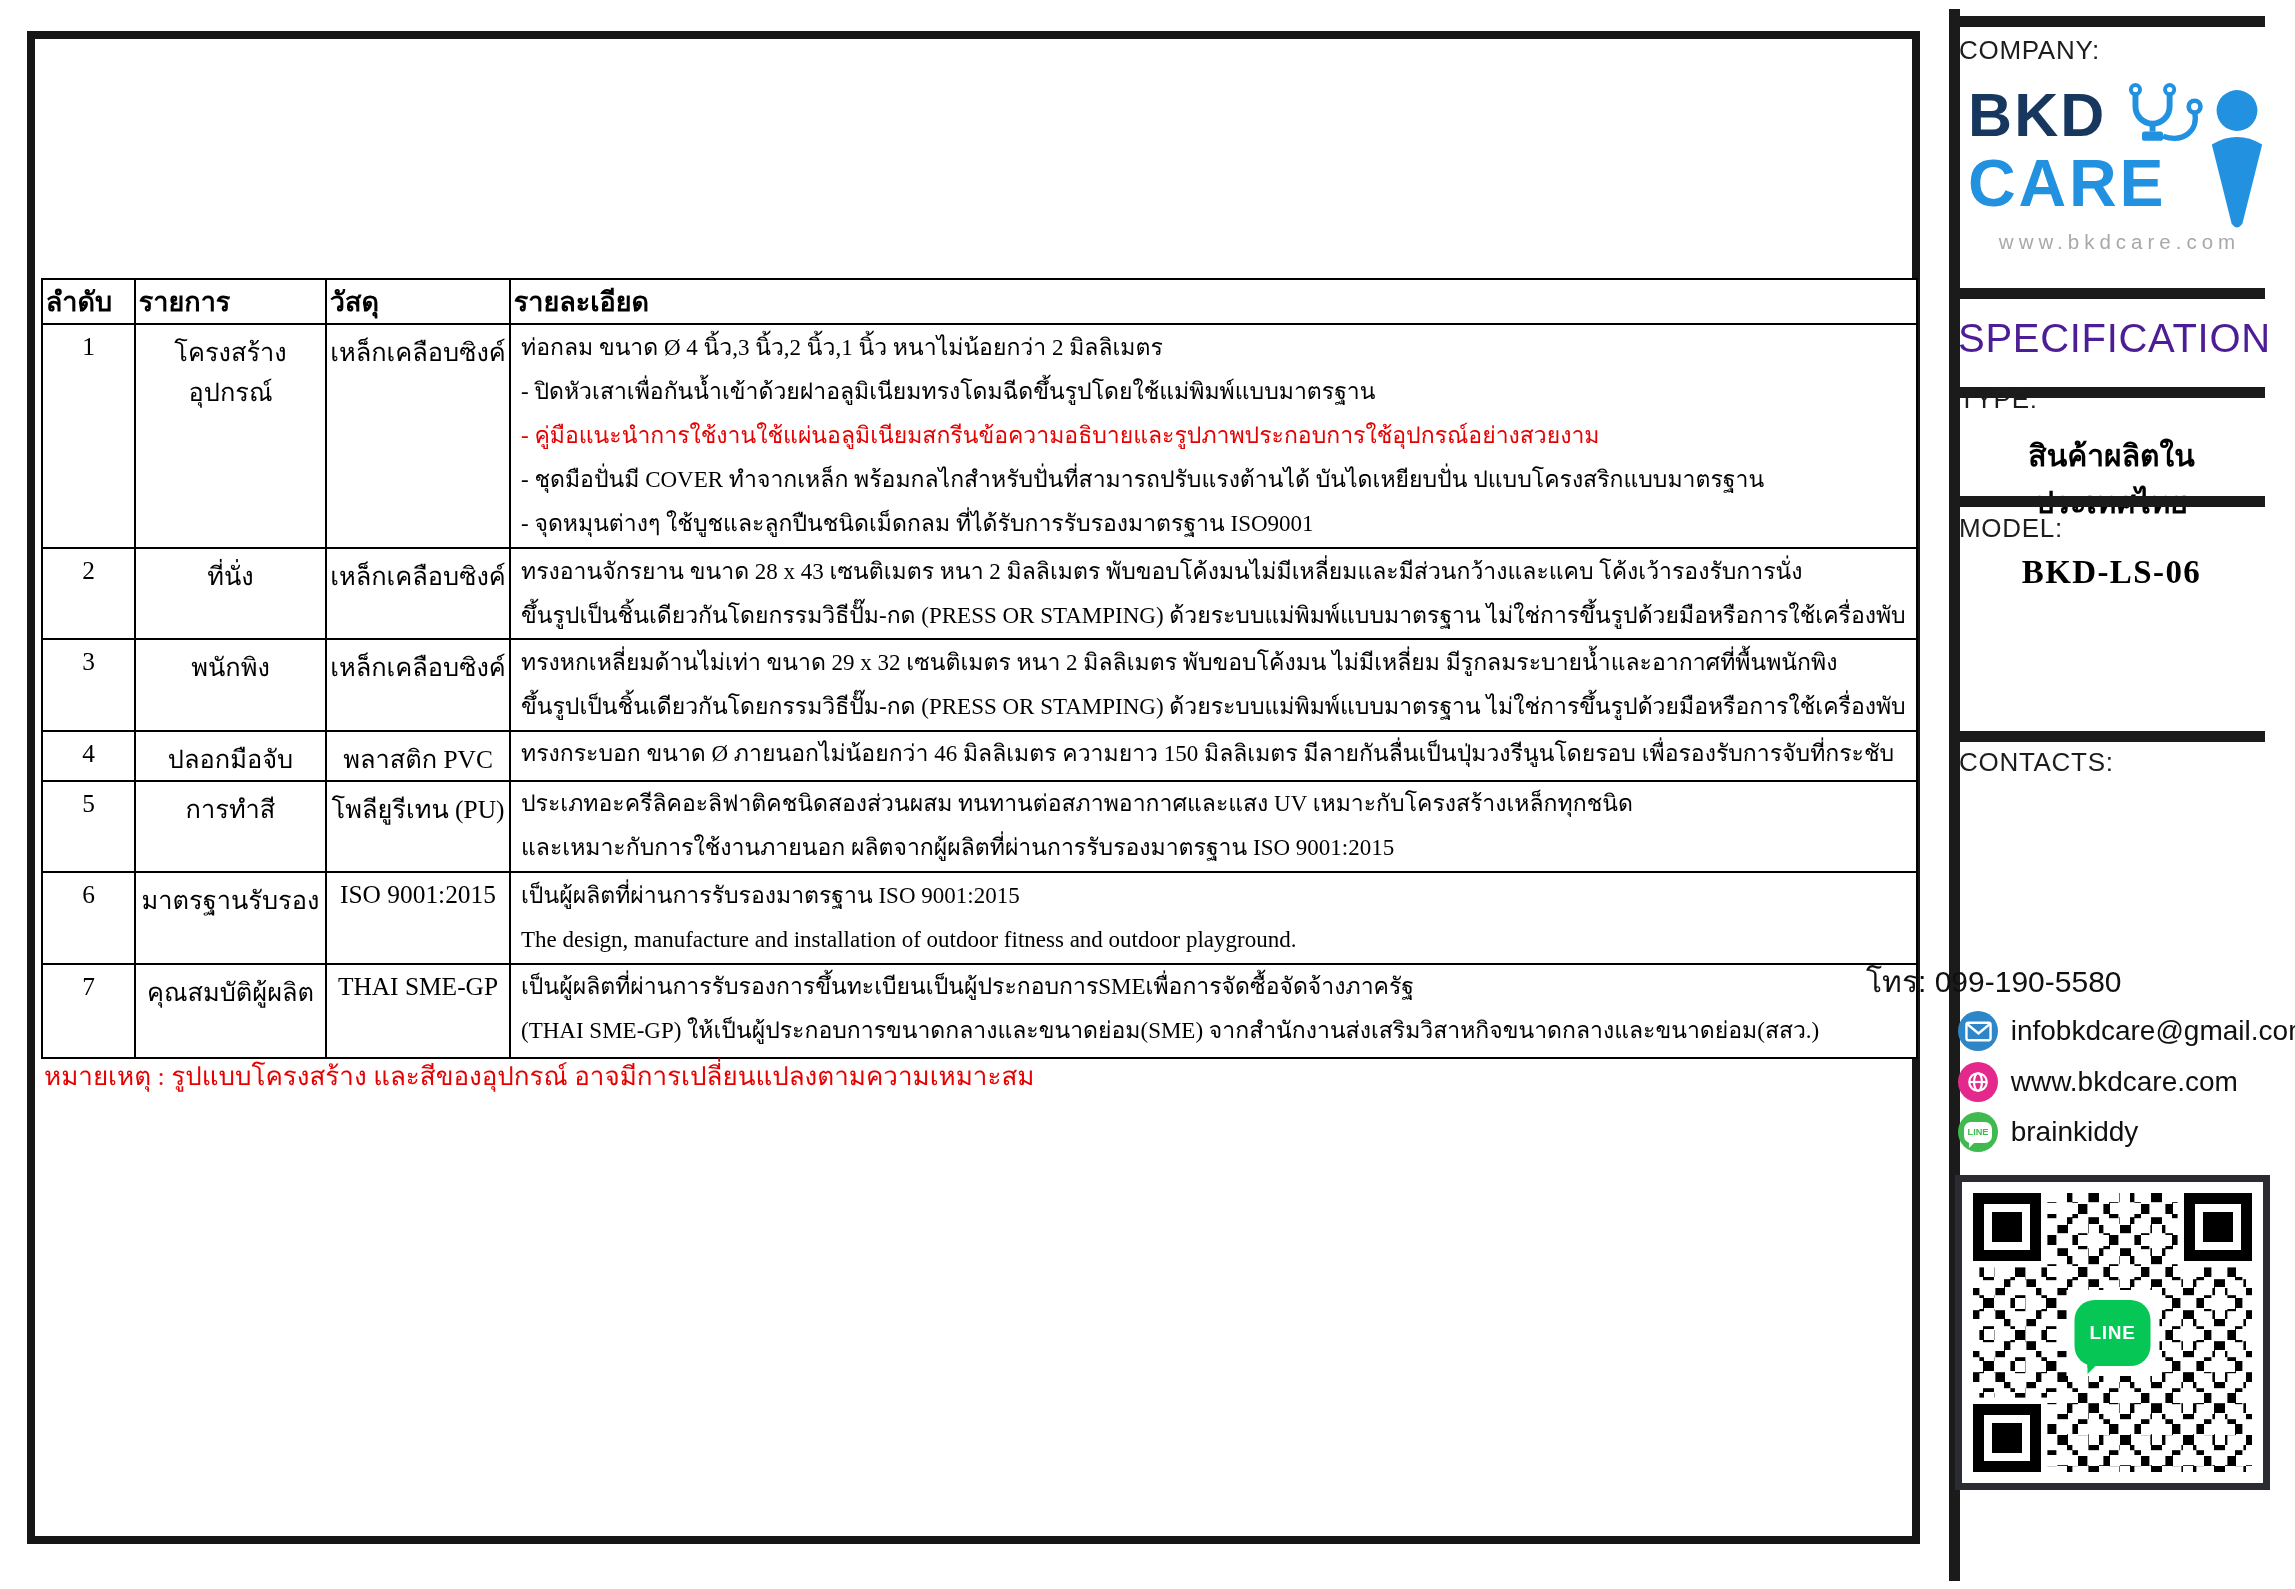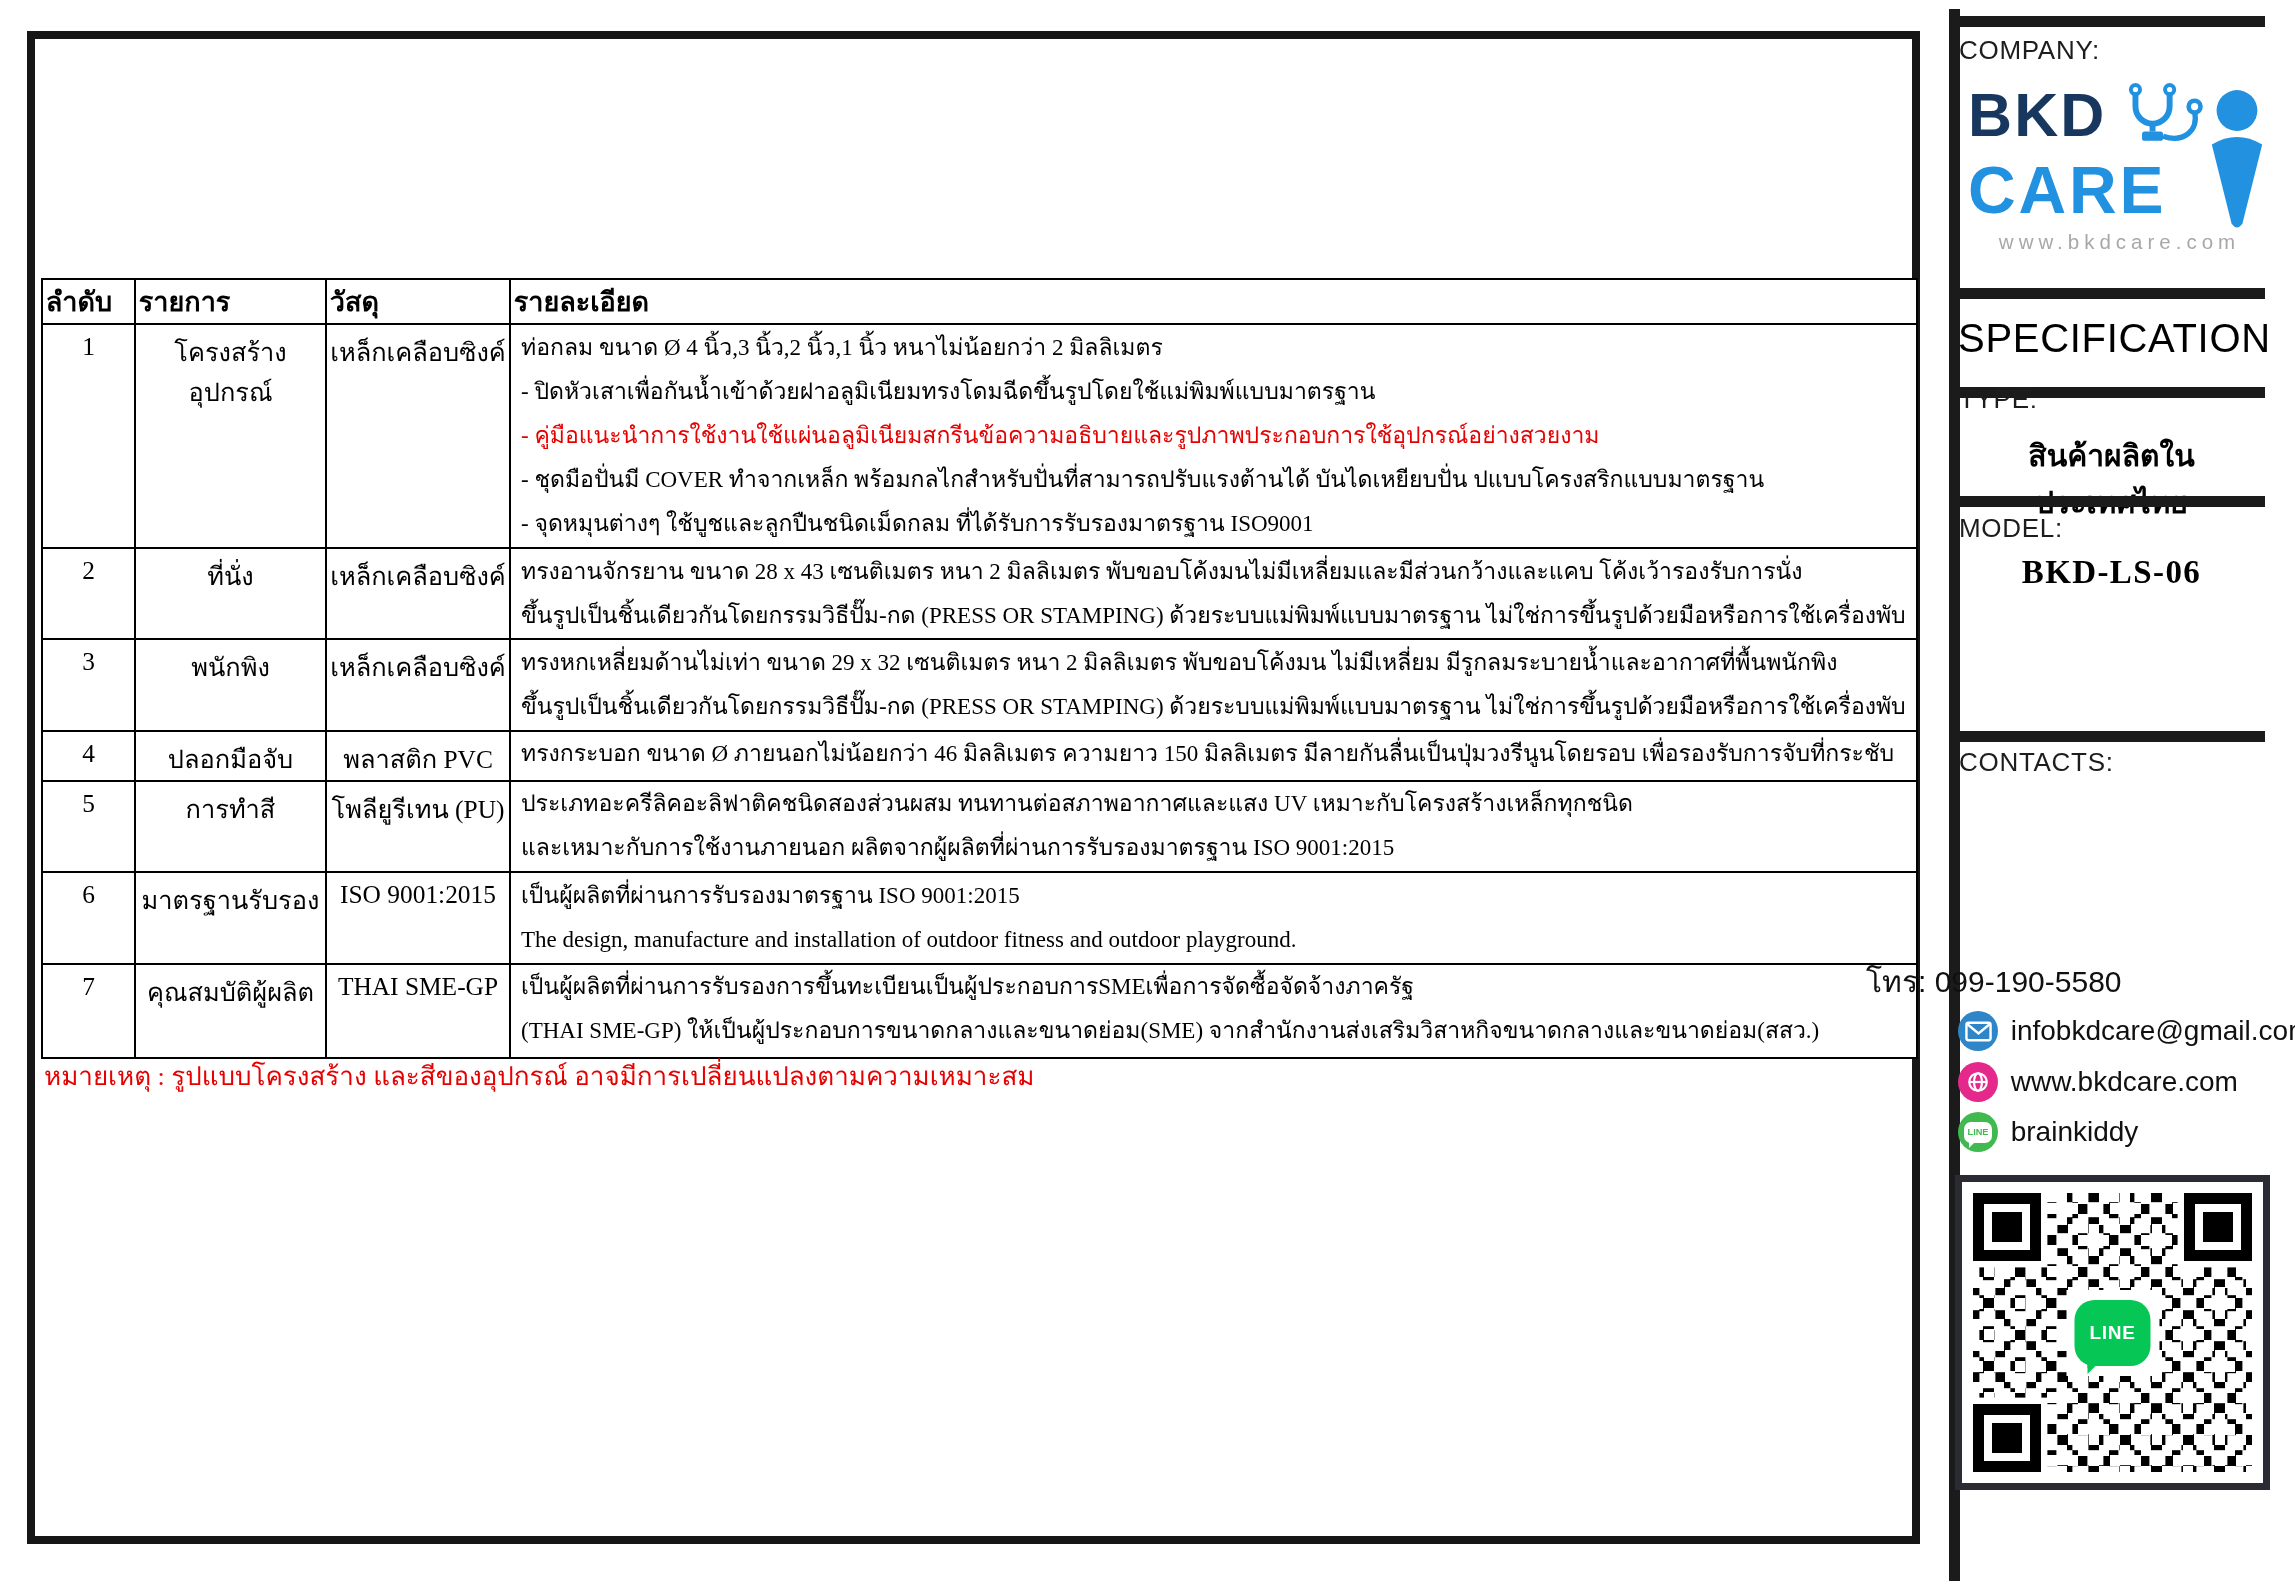--- a/index.html
+++ b/index.html
@@ -29,25 +29,25 @@
 
   .note { position:absolute; left:44px; top:1055px; color:#e60000; font-size:26px; white-space:nowrap; }
 
   
   .sb-bar { position:absolute; left:1958px; width:307px; height:11.3px; background:#1b1b1b; }
   .sb-label { position:absolute; left:1959px; font-family:"Liberation Sans",sans-serif; font-size:26px; letter-spacing:0.7px; color:#1d1d1d; }
 
   .logo { position:absolute; left:1968px; top:82px; width:307px; height:162px; }
   .logo-row1 { display:flex; align-items:center; gap:15px; }
   .logo-bkd  { font-family:"Liberation Sans",sans-serif; font-weight:800; font-size:61px; letter-spacing:2.1px; color:#17375e; line-height:1; }
-  .logo-care { font-family:"Liberation Sans",sans-serif; font-weight:800; font-size:66px; letter-spacing:2.8px; color:#2191e0; line-height:1; margin-top:8px; }
+  .logo-care { font-family:"Liberation Sans",sans-serif; font-weight:800; font-size:66px; letter-spacing:2.8px; color:#2191e0; line-height:1; margin-top:1px; }
   .person-icon { position:absolute; right:4.2px; top:5.7px; }
   .logo-web { position:absolute; left:1978px; top:230px; width:283px; text-align:center; font-family:"Liberation Sans",sans-serif; font-size:20.5px; letter-spacing:5px; color:#a8a8a8; }
 
-  .spec-title { position:absolute; left:1958px; top:316px; font-family:"Liberation Sans",sans-serif; font-weight:300; font-size:40px; letter-spacing:0.7px; color:#000000; }
+  .spec-title { position:absolute; left:1958px; top:316px; font-family:"Liberation Sans",sans-serif; font-weight:300; font-size:40px; letter-spacing:0.7px; color:#4c1d95; }
   .type-value { position:absolute; left:1958px; top:432px; width:307px; text-align:center; font-size:30px; font-weight:bold; }
   .model-value{ position:absolute; left:1958px; top:554px; width:307px; text-align:center; font-size:33px; font-weight:bold; font-family:"Liberation Serif",serif; letter-spacing:1.4px; }
 
   .phone { position:absolute; left:1866px; top:958px; font-family:"Liberation Sans",sans-serif; font-size:30px; color:#101010; }
   .contact-row { position:absolute; left:1958px; display:flex; align-items:center; gap:12.7px; font-family:"Liberation Sans",sans-serif; font-size:28px; color:#101010; }
   .circle-ic { width:40px; height:40px; border-radius:50%; display:flex; align-items:center; justify-content:center; flex:0 0 auto; }
   .ic-mail { background:#2e86c8; }
   .ic-web  { background:#e5298c; }
   .ic-line { background:#40b94f; }
   .line-mini { width:28px; height:21px; background:#fff; border-radius:7px; position:relative; display:flex; align-items:center; justify-content:center; font-family:"Liberation Sans",sans-serif; font-weight:bold; font-size:9.2px; color:#40b94f; }

